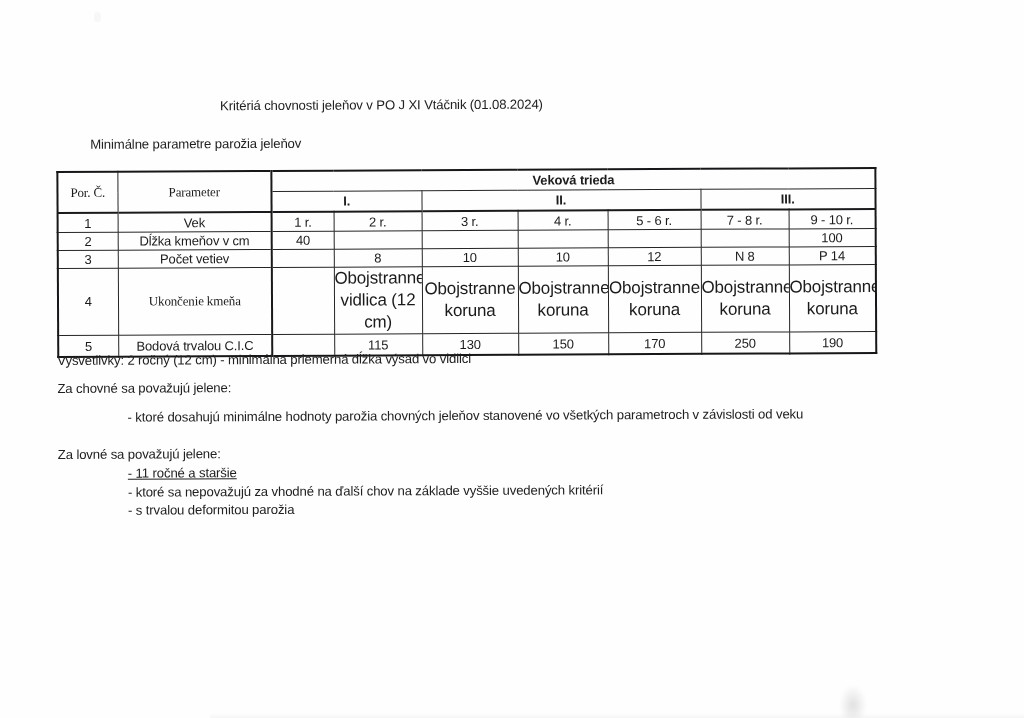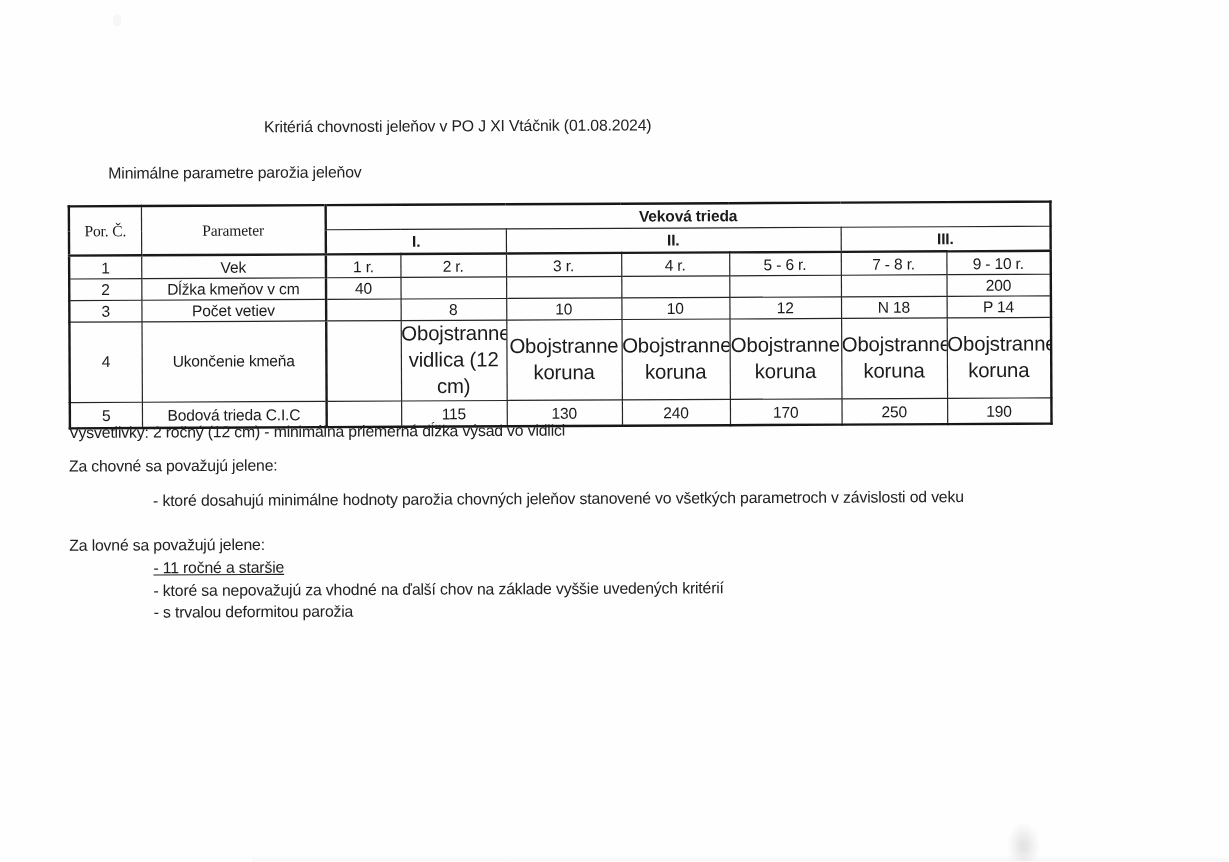--- a/index.html
+++ b/index.html
@@ -136,51 +136,51 @@
         </tr>
         <tr class="r2">
           <td>2</td>
           <td class="pname">Dĺžka kmeňov v cm</td>
           <td class="sep-thick-l">40</td>
           <td></td>
           <td></td>
           <td></td>
           <td></td>
           <td></td>
-          <td>200</td>
+          <td>100</td>
         </tr>
         <tr class="r3">
           <td>3</td>
           <td class="pname">Počet vetiev</td>
           <td class="sep-thick-l"></td>
           <td>8</td>
           <td>10</td>
           <td>10</td>
           <td>12</td>
-          <td>N 18</td>
+          <td>N 8</td>
           <td>P 14</td>
         </tr>
         <tr class="r4">
           <td style="font-size:13px;">4</td>
-          <td class="pname" style="font-size:13px;">Ukončenie kmeňa</td>
+          <td class="pname" style="font-size:13px;font-family:Liberation Serif, serif;">Ukončenie kmeňa</td>
           <td class="sep-thick-l"></td>
           <td>Obojstranne vidlica (12 cm)</td>
           <td>Obojstranne koruna</td>
           <td>Obojstranne koruna</td>
           <td>Obojstranne koruna</td>
           <td>Obojstranne koruna</td>
           <td>Obojstranne koruna</td>
         </tr>
         <tr class="r5">
           <td>5</td>
-          <td class="pname">Bodová trieda C.I.C</td>
+          <td class="pname">Bodová trvalou C.I.C</td>
           <td class="sep-thick-l"></td>
           <td>115</td>
           <td>130</td>
-          <td>240</td>
+          <td>150</td>
           <td>170</td>
           <td>250</td>
           <td>190</td>
         </tr>
       </tbody>
         </table>
     </div>
 
     <div class="line note legend">Vysvetlivky: 2 ročný (12 cm) - minimálna priemerná dĺžka výsad vo vidlici</div>
 

